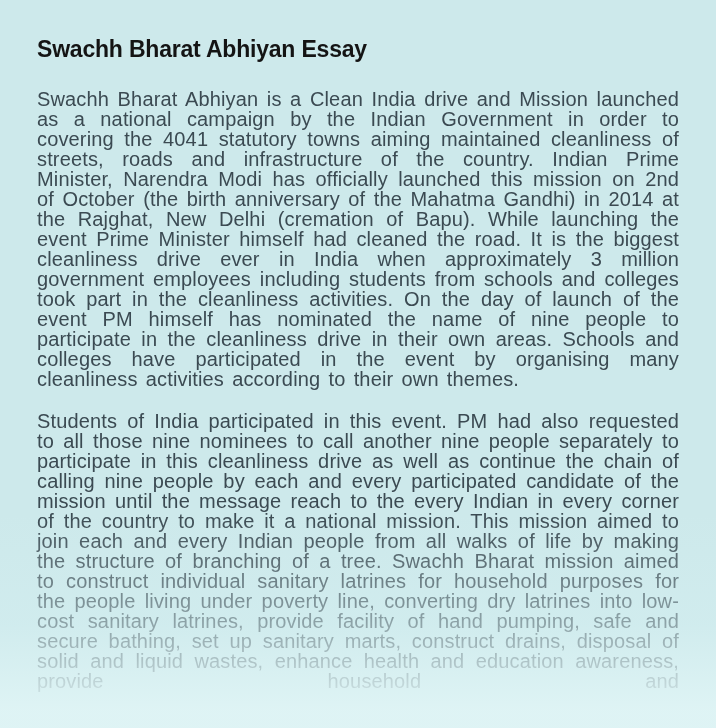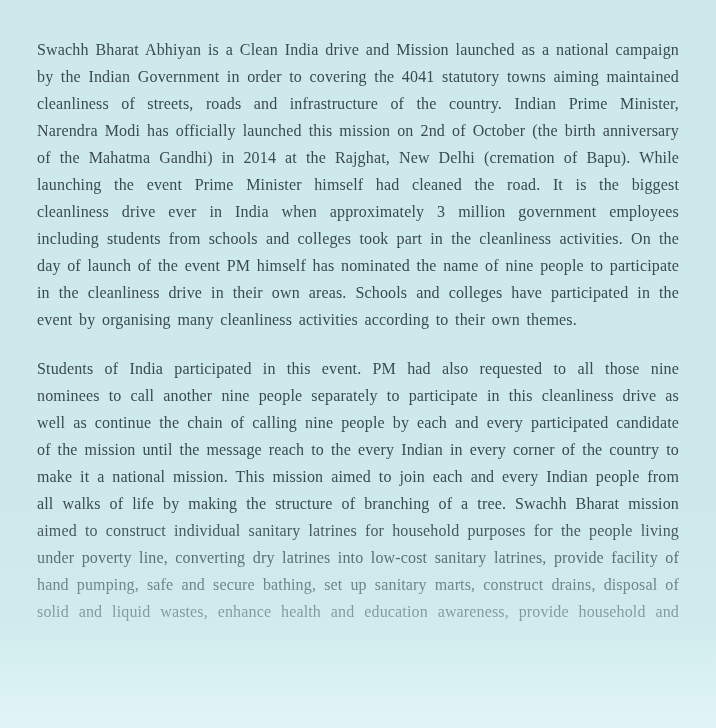--- a/index.html
+++ b/index.html
@@ -27,28 +27,27 @@
     overflow: hidden;
   }
   .page-title {
     font-size: 23px;
     font-weight: 700;
     color: var(--title-color);
     letter-spacing: -0.2px;
     margin-bottom: 26px;
   }
   .essay-paragraph {
-    font-size: 16px;
-    line-height: 27px;
+    font-size: 20px;
+    line-height: 20px;
     color: var(--body-color);
     text-align: justify;
     letter-spacing: 0.15px;
     word-spacing: 2.5px;
     margin-bottom: 22px;
-    font-family: Liberation Serif, serif;
   }
   .essay-paragraph.cut-off {
     text-align-last: justify;
     margin-bottom: 0;
   }
   .fade-overlay {
     position: absolute;
     left: 0;
     right: 0;
     bottom: 0;
@@ -60,19 +59,20 @@
       var(--fade-mid) 52%,
       var(--fade-end) 92%,
       var(--fade-end) 100%
     );
   }
 </style>
 </head>
 <body>
 
 <div class="page">
+  <h1 class="page-title">Swachh Bharat Abhiyan Essay</h1>
 
   <p class="essay-paragraph">Swachh Bharat Abhiyan is a Clean India drive and Mission launched as a national campaign by the Indian Government in order to covering the 4041 statutory towns aiming maintained cleanliness of streets, roads and infrastructure of the country. Indian Prime Minister, Narendra Modi has officially launched this mission on 2nd of October (the birth anniversary of the Mahatma Gandhi) in 2014 at the Rajghat, New Delhi (cremation of Bapu). While launching the event Prime Minister himself had cleaned the road. It is the biggest cleanliness drive ever in India when approximately 3 million government employees including students from schools and colleges took part in the cleanliness activities. On the day of launch of the event PM himself has nominated the name of nine people to participate in the cleanliness drive in their own areas. Schools and colleges have participated in the event by organising many cleanliness activities according to their own themes.</p>
 
   <p class="essay-paragraph cut-off">Students of India participated in this event. PM had also requested to all those nine nominees to call another nine people separately to participate in this cleanliness drive as well as continue the chain of calling nine people by each and every participated candidate of the mission until the message reach to the every Indian in every corner of the country to make it a national mission. This mission aimed to join each and every Indian people from all walks of life by making the structure of branching of a tree. Swachh Bharat mission aimed to construct individual sanitary latrines for household purposes for the people living under poverty line, converting dry latrines into low-cost sanitary latrines, provide facility of hand pumping, safe and secure bathing, set up sanitary marts, construct drains, disposal of solid and liquid wastes, enhance health and education awareness, provide household and</p>
 
   <div class="fade-overlay"></div>
 </div>
 
 </body></html>

